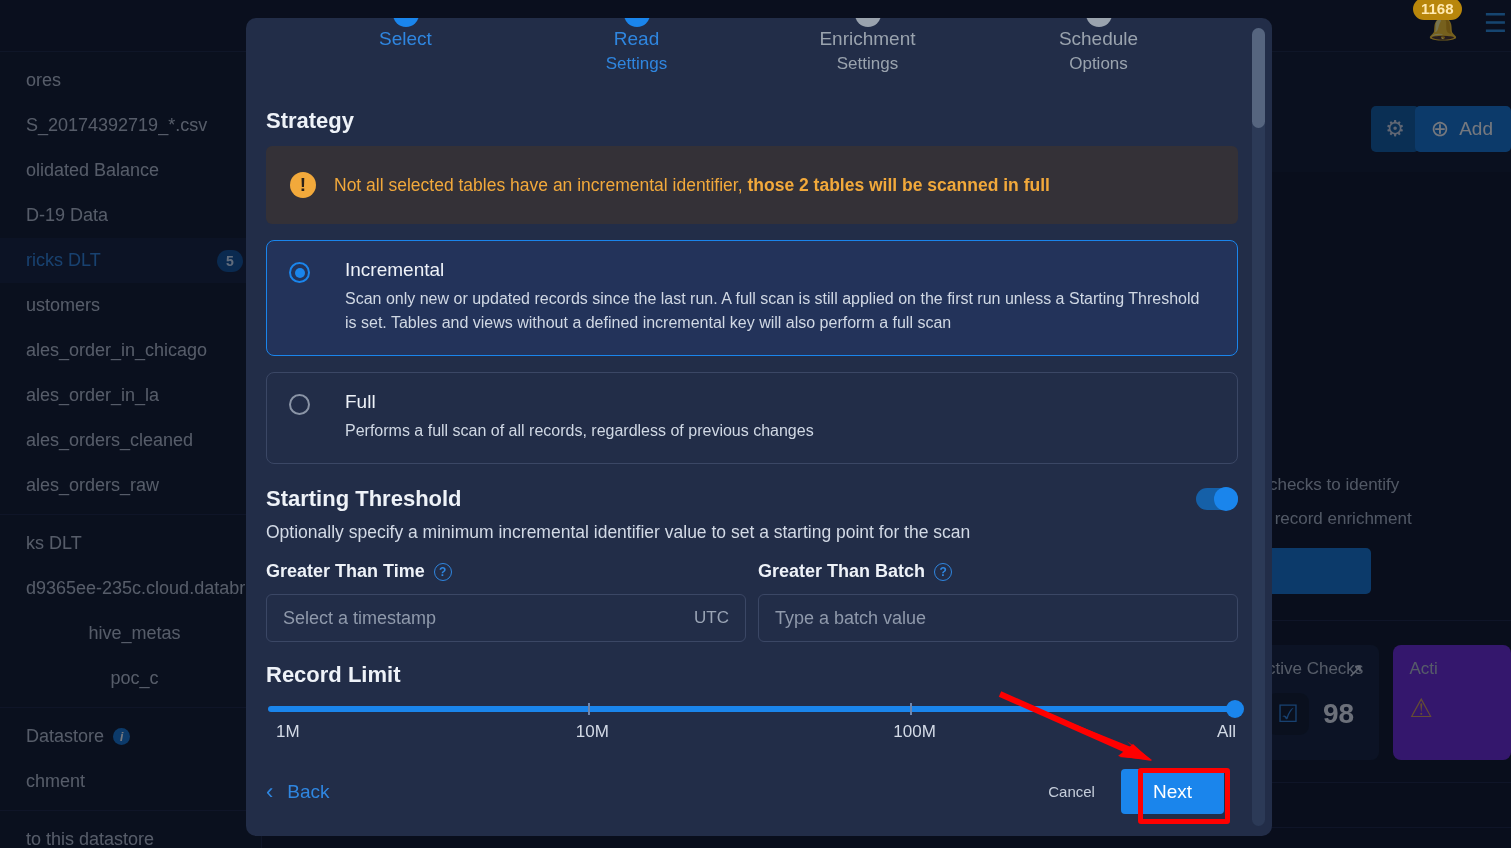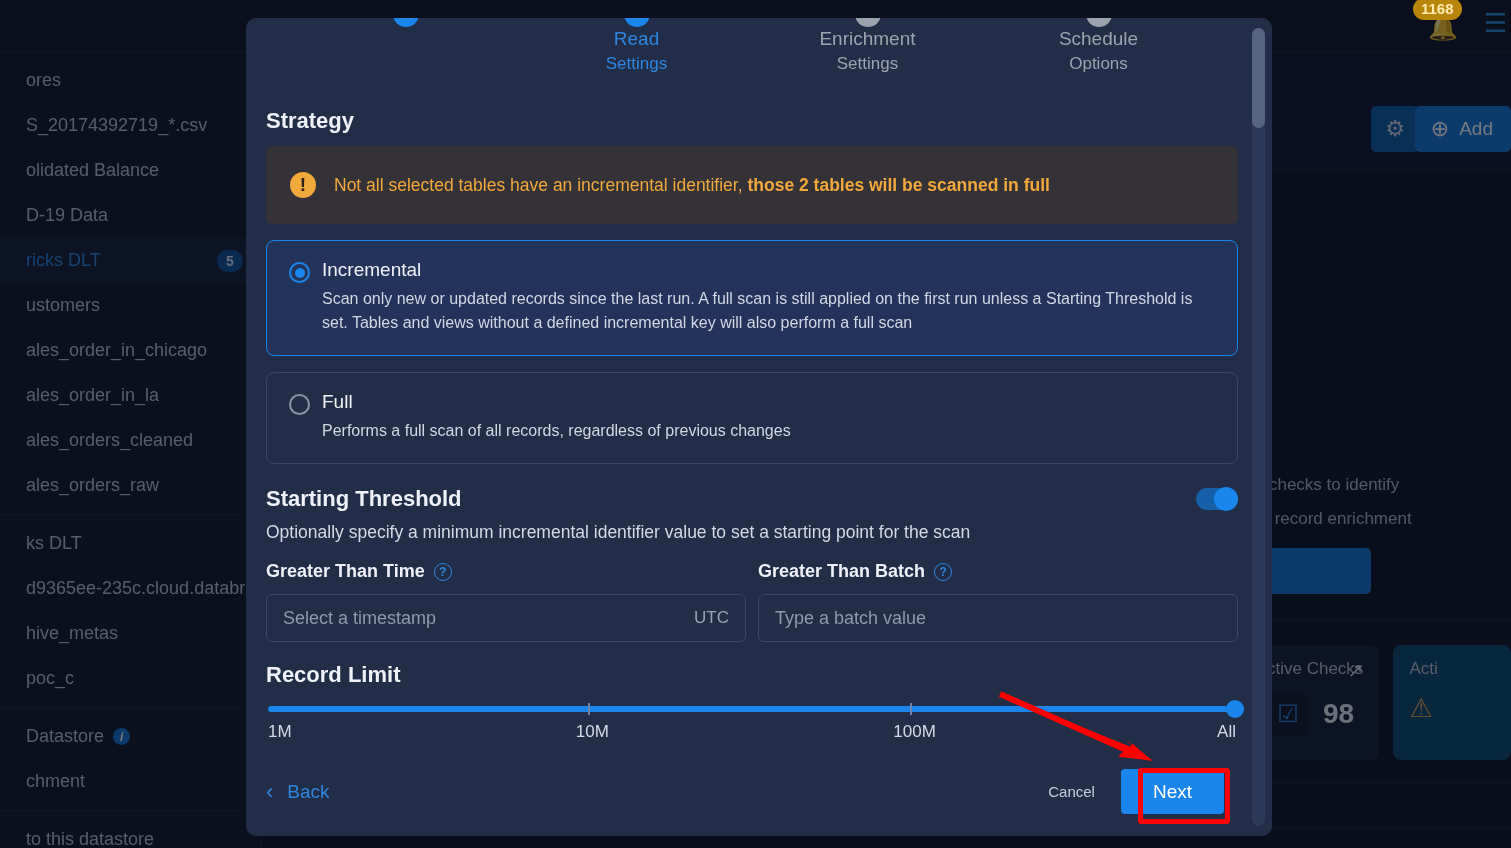--- a/index.html
+++ b/index.html
@@ -67,42 +67,42 @@
     background: #10529a; color: #cfe4fb;
     border-radius: 11px; min-width: 26px; height: 22px;
     display: flex; align-items: center; justify-content: center;
     font-size: 14px; font-weight: 700; padding: 0 7px;
   }
   .side-div { height: 1px; background: #1b2540; margin: 6px 0; }
   .side-kv {
     padding: 4px 18px 4px 26px; font-size: 18px; color: #b9c2d0;
     white-space: nowrap; height: 45px; display: flex; align-items: center;
   }
-  .side-kv.right { justify-content: flex-start; }
+  .side-kv.right { justify-content: center; }
   .side-info {
     display: inline-flex; width: 17px; height: 17px; border-radius: 50%;
     background: #1577d2; color: #fff; font-size: 12px; font-weight: 700;
     align-items: center; justify-content: center; margin-left: 9px;
     font-style: italic;
   }
 
   
   .bg-rightcol { position: absolute; right: 0; top: 172px; width: 260px; bottom: 0; }
   .rp-text { font-size: 17px; color: #aeb8c8; white-space: nowrap; line-height: 34px; }
   .rp-btn {
     margin-top: 12px; height: 46px; width: 120px; border-radius: 5px;
     background: #1577d2;
   }
   .rp-divider { height: 1px; background: #1b2540; margin-top: 26px; }
   .rp-cards { display: flex; gap: 14px; margin-top: 24px; }
   .rp-card {
     width: 184px; height: 115px; border-radius: 8px;
     background: #14203a; padding: 14px 16px; position: relative;
   }
-  .rp-card.warn { background: #0c4a6e; }
+  .rp-card.warn { background: #6d28d9; }
   .rp-card-title { font-size: 17px; color: #b9c2d0; white-space: nowrap; }
   .rp-arrow { position: absolute; right: 16px; top: 14px; font-size: 19px; color: #d4dae6; }
   .rp-card-body { display: flex; align-items: center; gap: 14px; margin-top: 14px; }
   .rp-chip {
     width: 42px; height: 42px; border-radius: 9px; background: #101a2c;
     display: flex; align-items: center; justify-content: center;
     font-size: 24px; color: #2f86e0;
   }
   .rp-num { font-size: 28px; font-weight: 700; color: #e8edf5; }
   .rp-warnicon { font-size: 26px; color: #d9a05b; }
@@ -159,21 +159,21 @@
     font-size: 19px; font-weight: 700; flex: 0 0 26px;
   }
   .warn-text { font-size: 17.5px; color: #f2a93b; }
   .warn-text b { font-weight: 700; }
 
   
   .radio-card {
     margin-top: 16px;
     border: 1px solid #3b4765; border-radius: 8px;
     padding: 18px 22px 20px 22px;
-    display: flex; gap: 12px;
+    display: flex; gap: 35px;
   }
   .radio-card.on { border-color: #1a85ec; background: #23335a; }
   .radio-outer {
     flex: 0 0 21px; width: 21px; height: 21px; border-radius: 50%;
     border: 2px solid #8a94a6; margin-top: 3px; position: relative;
   }
   .radio-card.on .radio-outer { border-color: #1a85ec; }
   .radio-inner {
     position: absolute; left: 50%; top: 50%; transform: translate(-50%,-50%);
     width: 10px; height: 10px; border-radius: 50%; background: #1a85ec;
@@ -379,20 +379,21 @@
   </div>
 
   <div class="scrim"></div>
 
   <div class="modal">
     <div class="modal-inner">
 
       <div class="stepper">
         <div class="step active">
           <div class="step-dot done"></div>
+          <div class="step-l1">Select</div>
         </div>
         <div class="step active">
           <div class="step-dot done"></div>
           <div class="step-l1">Read</div>
           <div class="step-l2">Settings</div>
         </div>
         <div class="step idle">
           <div class="step-dot todo"></div>
           <div class="step-l1">Enrichment</div>
           <div class="step-l2">Settings</div>
@@ -463,21 +464,21 @@
 
       <div class="sec-title" style="margin-top:20px">Record Limit</div>
 
       <div class="slider-wrap">
         <div class="slider-track">
           <div class="tick" style="left:33.1%"></div>
           <div class="tick" style="left:66.3%"></div>
           <div class="slider-thumb"></div>
         </div>
         <div class="slider-labels">
-          <span style="left:0">1M</span>
+          <span style="left:8px">1M</span>
           <span style="left:31.8%">10M</span>
           <span style="left:64.6%">100M</span>
           <span style="right:0">All</span>
         </div>
       </div>
 
       <div class="footer">
         <div class="back-link">
           <span class="back-chev">‹</span>
           <span>Back</span>

